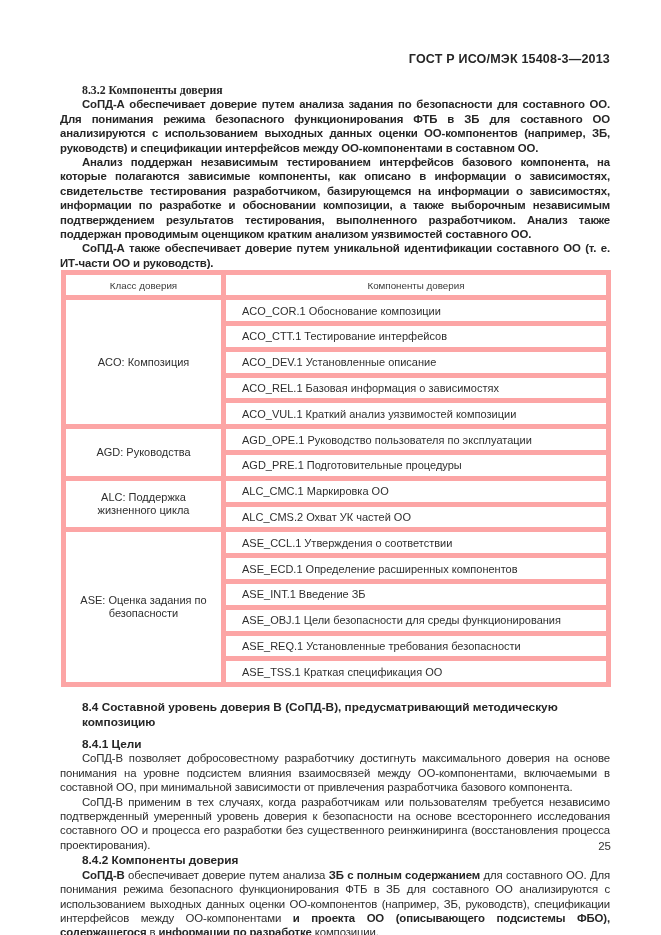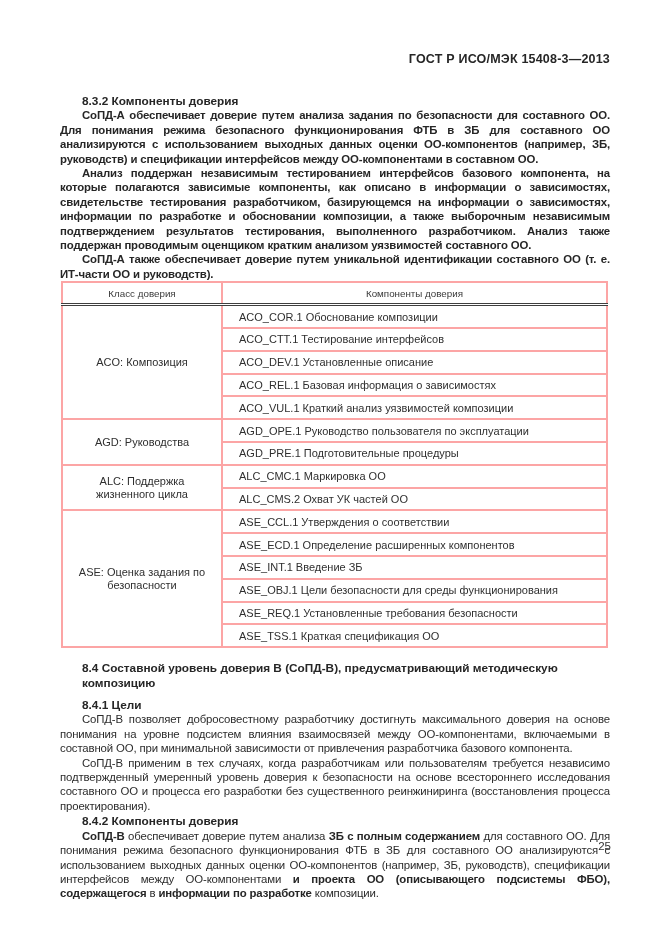--- a/index.html
+++ b/index.html
@@ -26,21 +26,21 @@
     letter-spacing: 0.2px;
     color: #262626;
   }
   .heading {
     font-weight: 700;
     font-size: 11.8px;
     padding-left: 22px;
     line-height: 14.4px;
     color: #262626;
   }
-  .h-832 { margin-top: 28px; }
+  .h-832 { margin-top: 17px; font-family: Liberation Serif, serif; }
   .h-84  { margin-top: 13px; }
   .h-841 { margin-top: 8px; }
   .h-842 { margin-top: 1px; }
   p.body-para {
     margin: 0;
     font-size: 11.4px;
     line-height: 14.4px;
     text-align: justify;
     text-indent: 22px;
     letter-spacing: -0.15px;
@@ -56,21 +56,21 @@
   }
   .table-caption .spaced { letter-spacing: 2.5px; }
   table.gost-table {
     width: 545px;
     margin-left: 1px;
     border-collapse: collapse;
     table-layout: fixed;
     border: 1.5px solid #3f3f3f;
   }
   table.gost-table th, table.gost-table td {
-    border: 2px solid #fca5a5;
+    border: 5px solid #fca5a5;
   }
   table.gost-table col.c1 { width: 160px; }
   table.gost-table col.c2 { width: 385px; }
   table.gost-table thead th {
     font-weight: 400;
     font-size: 9.8px;
     color: #3a3a3a;
     height: 20px;
     text-align: center;
     vertical-align: middle;

